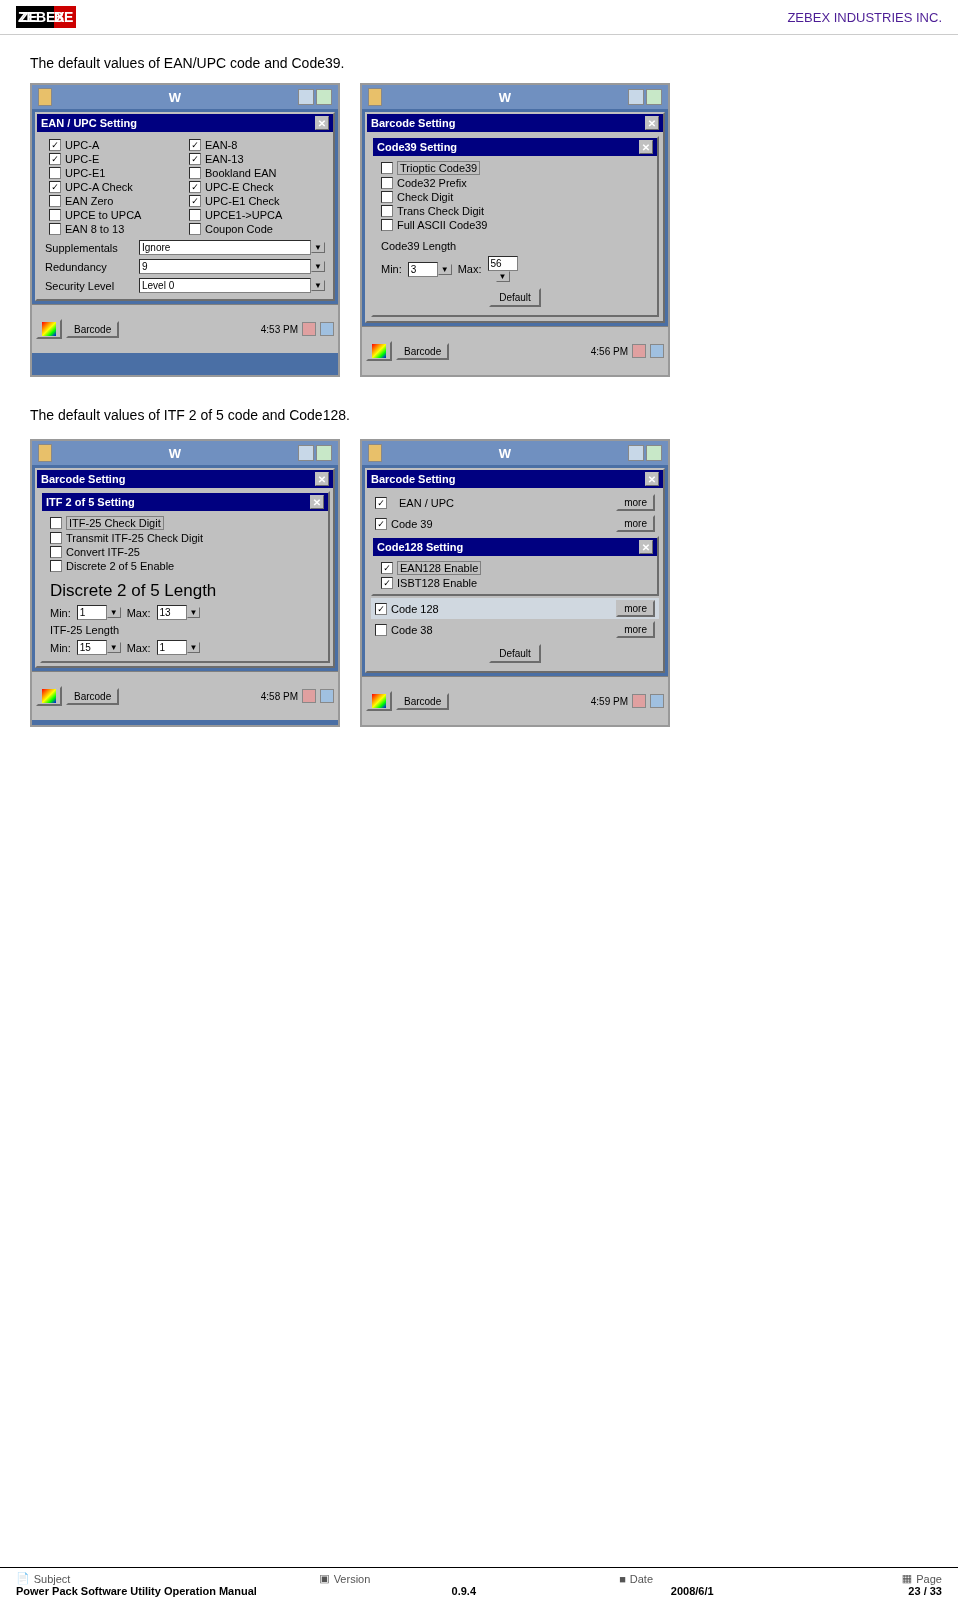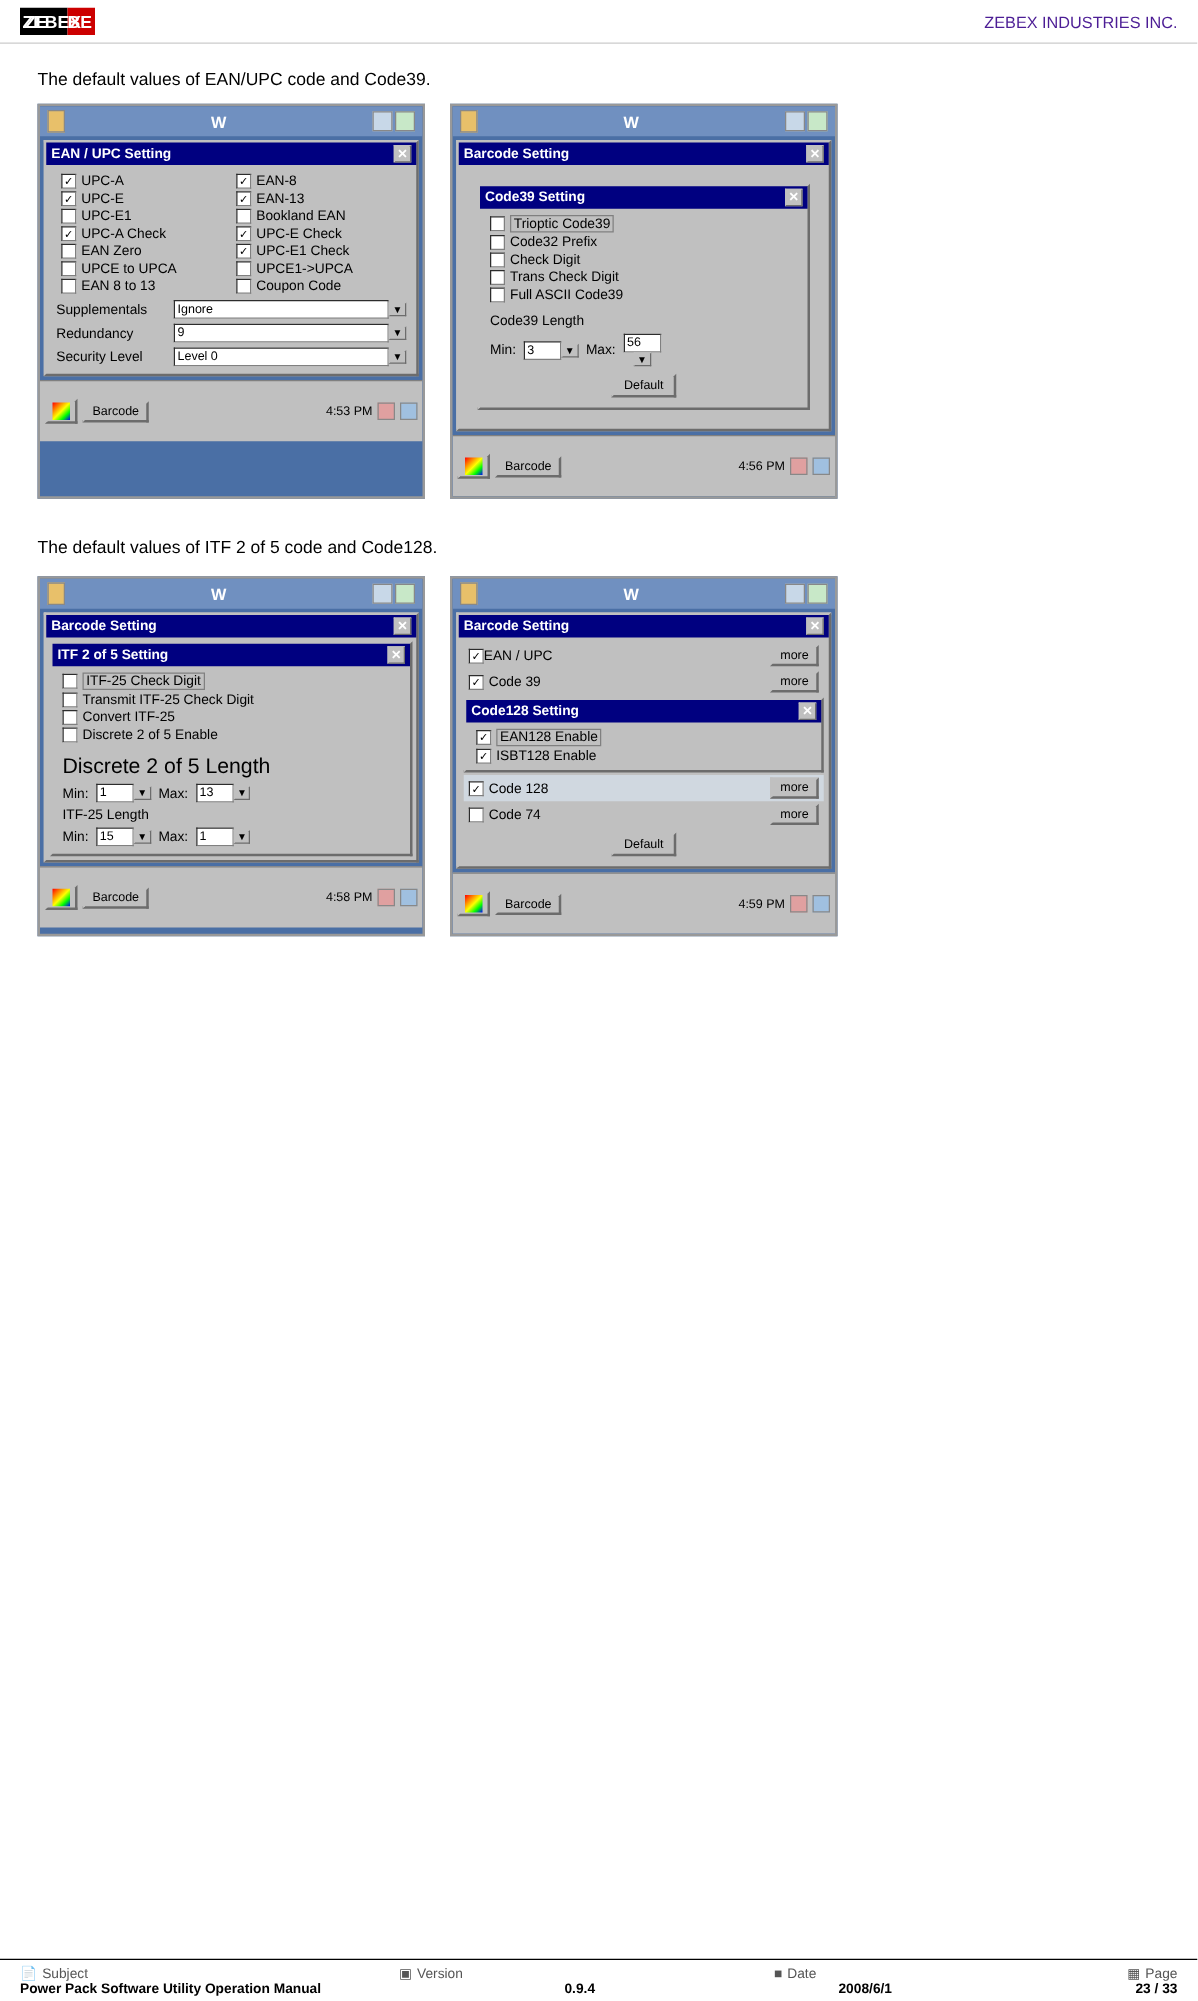--- a/index.html
+++ b/index.html
@@ -397,21 +397,21 @@
           <div style="width:16px;height:16px;background:#c8e8c8;border:1px solid #888;"></div>
         </div>
       </div>
 
       <div style="background:#c0c0c0;margin:3px;border:2px outset #c0c0c0;">
         <div class="ce-dialog-title">
           <span>Barcode Setting</span>
           <div class="ce-dialog-close">✕</div>
         </div>
 
-        <div style="background:#c0c0c0;margin:15px;border:2px outset #c0c0c0;">
+        <div style="background:#c0c0c0;margin:4px;border:2px outset #c0c0c0;">
           <div class="ce-subdialog-title">
             <span>Code39 Setting</span>
             <div class="ce-dialog-close">✕</div>
           </div>
           <div style="padding:4px;">
             <div class="ce-checkbox-row">
               <div class="ce-checkbox"></div>
               <span style="border:1px solid #808080;padding:0 2px;">Trioptic Code39</span>
             </div>
             <div class="ce-checkbox-row">
@@ -584,21 +584,21 @@
       </div>
 
       <div style="background:#c0c0c0;margin:3px;border:2px outset #c0c0c0;">
         <div class="ce-dialog-title">
           <span>Barcode Setting</span>
           <div class="ce-dialog-close">✕</div>
         </div>
         <div style="padding:4px;">
 
           <div class="ce-main-row">
-            <div style="display:flex;align-items:center;gap:0;">
+            <div style="display:flex;align-items:center;gap:12px;">
               <div class="ce-checkbox checked"></div>
               <span>EAN / UPC</span>
             </div>
             <div class="more-btn">more</div>
           </div>
 
           <div class="ce-main-row">
             <div style="display:flex;align-items:center;gap:4px;">
               <div class="ce-checkbox checked"></div>
               <span>Code 39</span>
@@ -627,21 +627,21 @@
             <div style="display:flex;align-items:center;gap:4px;">
               <div class="ce-checkbox checked"></div>
               <span>Code 128</span>
             </div>
             <div class="more-btn">more</div>
           </div>
 
           <div class="ce-main-row">
             <div style="display:flex;align-items:center;gap:4px;">
               <div class="ce-checkbox"></div>
-              <span>Code 74</span>
+              <span>Code 38</span>
             </div>
             <div class="more-btn">more</div>
           </div>
 
           <div class="ce-button-row">
             <div class="ce-button">Default</div>
           </div>
         </div>
       </div>
 

